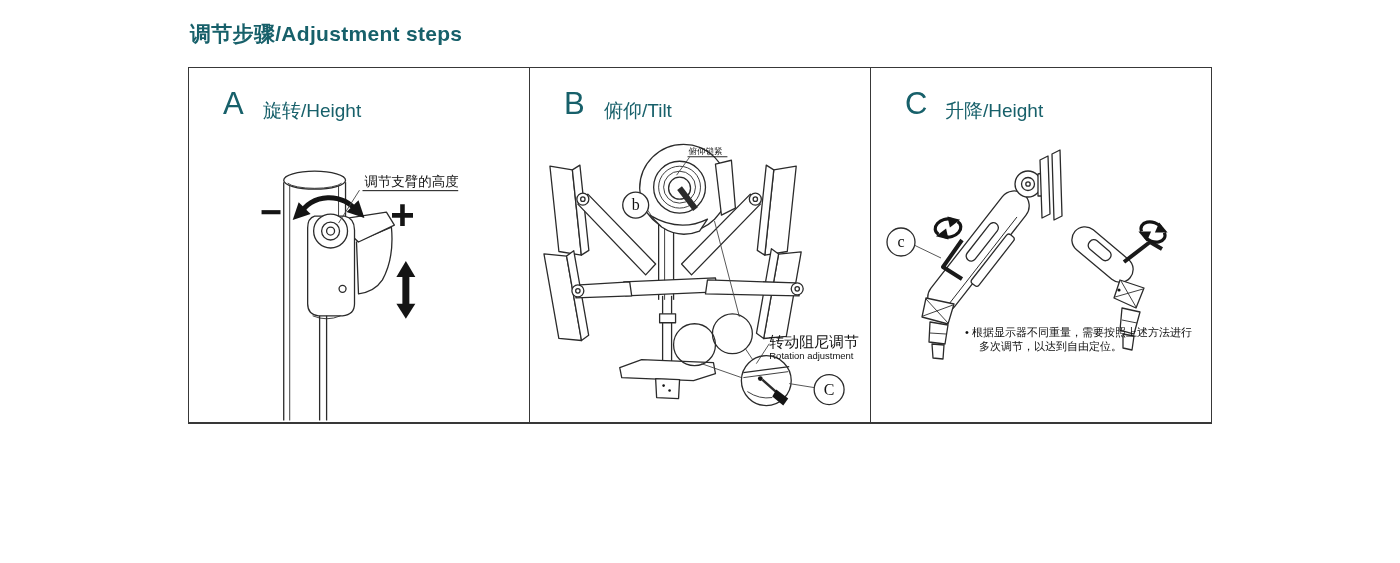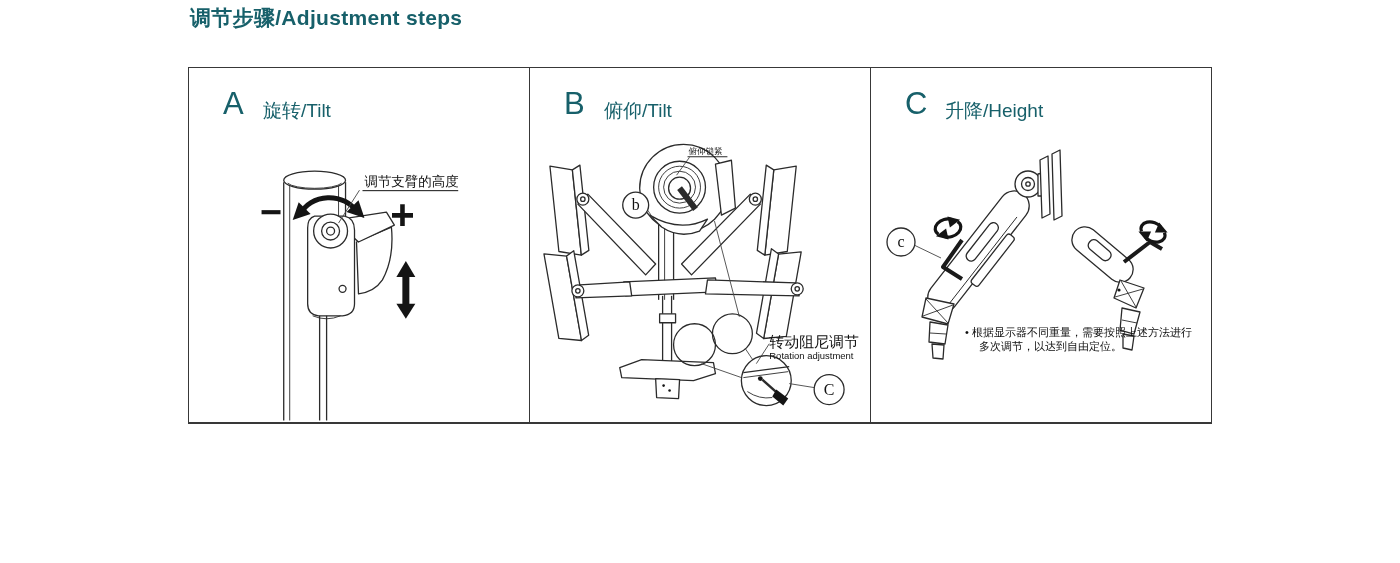--- a/index.html
+++ b/index.html
@@ -1,17 +1,17 @@
 <!DOCTYPE html>
 <html><head>
 <meta charset="utf-8">
 <style>
   html,body{margin:0;padding:0;background:#fff;}
   body{width:1400px;height:563px;position:relative;font-family:"Liberation Sans","DejaVu Sans",sans-serif;overflow:hidden;}
-  .page-title{position:absolute;left:190px;top:4px;margin:0;font-size:21px;font-weight:600;color:#17606A;letter-spacing:.3px;}
+  .page-title{position:absolute;left:190px;top:20px;margin:0;font-size:21px;font-weight:600;color:#17606A;letter-spacing:.3px;}
   .panels{position:absolute;left:188px;top:67px;width:1024px;height:357px;display:flex;border:1px solid #383838;border-bottom-width:2px;box-sizing:border-box;background:#fff;}
   .panel{flex:1;position:relative;box-sizing:border-box;}
   .panel + .panel{border-left:1px solid #383838;}
   .panel-letter{position:absolute;left:34px;top:18px;font-size:31px;color:#17606A;}
   .panel-title{position:absolute;left:74px;top:30px;font-size:19px;color:#17606A;}
   .art{position:absolute;left:0;top:0;width:100%;height:100%;}
   .ln{stroke:#2b2b2b;fill:none;stroke-width:1.3;}
   .sh{stroke:#2b2b2b;fill:#fff;stroke-width:1.3;stroke-linejoin:round;}
   .blk{fill:#141414;stroke:none;}
   .thin{stroke:#2b2b2b;fill:none;stroke-width:.9;}
@@ -29,21 +29,21 @@
 </head>
 <body>
 
 <div class="page">
   <h1 class="page-title">调节步骤/Adjustment steps</h1>
 
   <div class="panels">
 
     <section class="panel">
       <span class="panel-letter">A</span>
-      <span class="panel-title">旋转/Tilt</span>
+      <span class="panel-title">旋转/Height</span>
       <svg class="art" viewBox="0 0 341 354">
 
         <g>
           <line class="ln" x1="95" y1="114" x2="95" y2="353"></line>
           <line class="thin" x1="101" y1="117" x2="101" y2="353"></line>
           <line class="ln" x1="157" y1="114" x2="157" y2="230"></line>
           <line class="thin" x1="150" y1="117" x2="150" y2="222"></line>
           <ellipse class="sh" cx="126" cy="112" rx="31" ry="9"></ellipse>
           <path class="thin" d="M99 115 A 28 7 0 0 0 153 115"></path>
           <line class="ln" x1="131" y1="240" x2="131" y2="353"></line>

